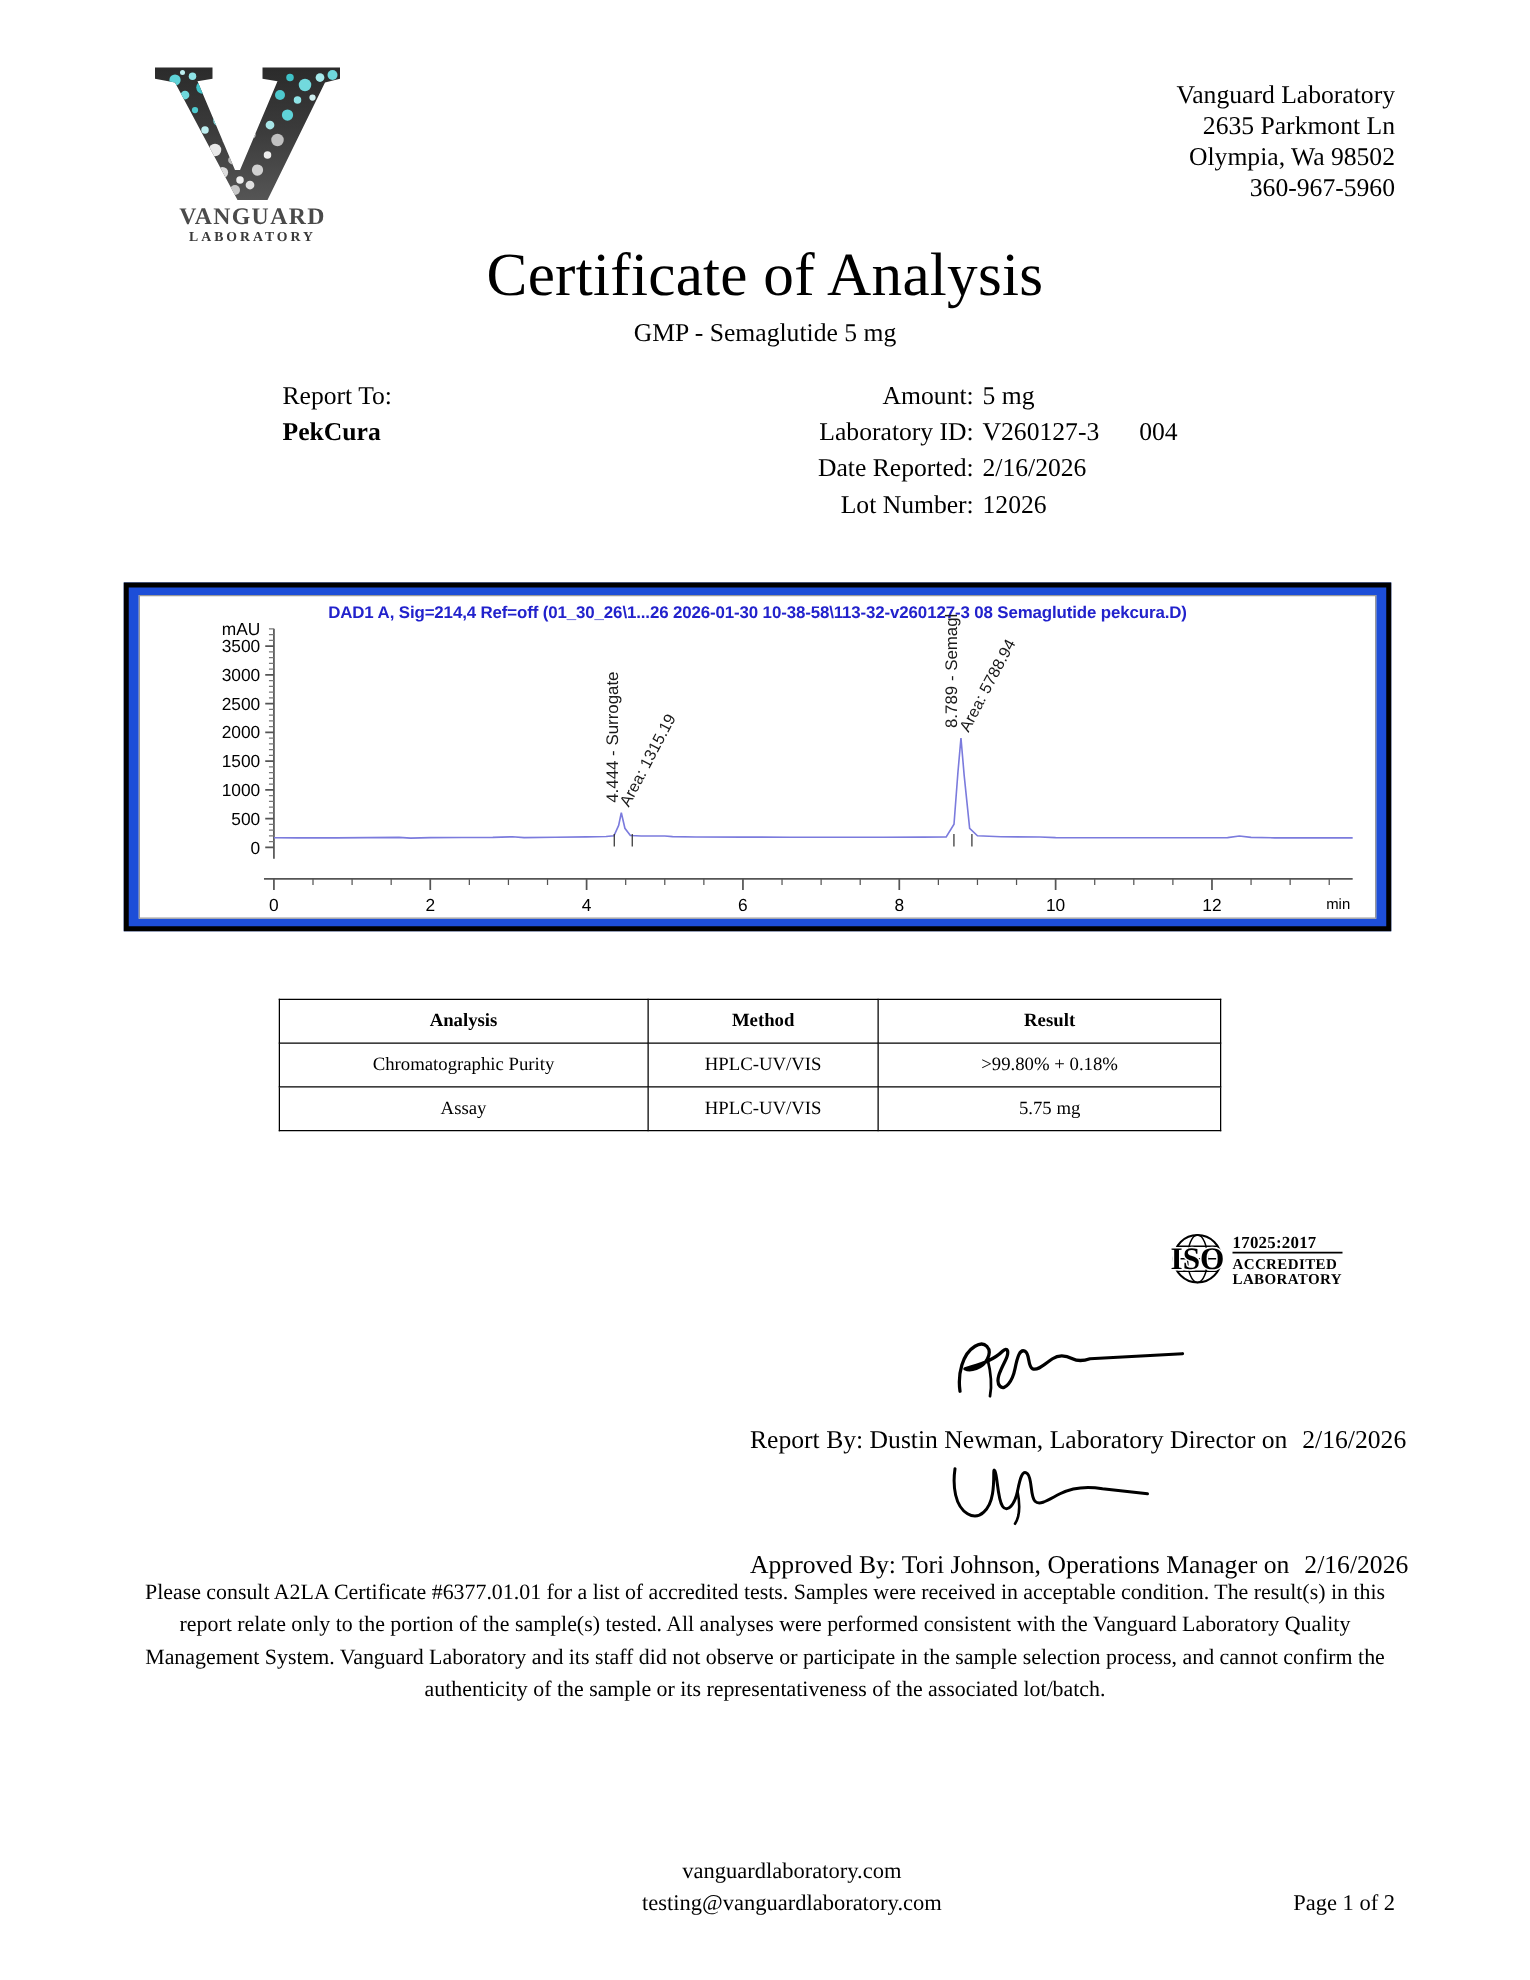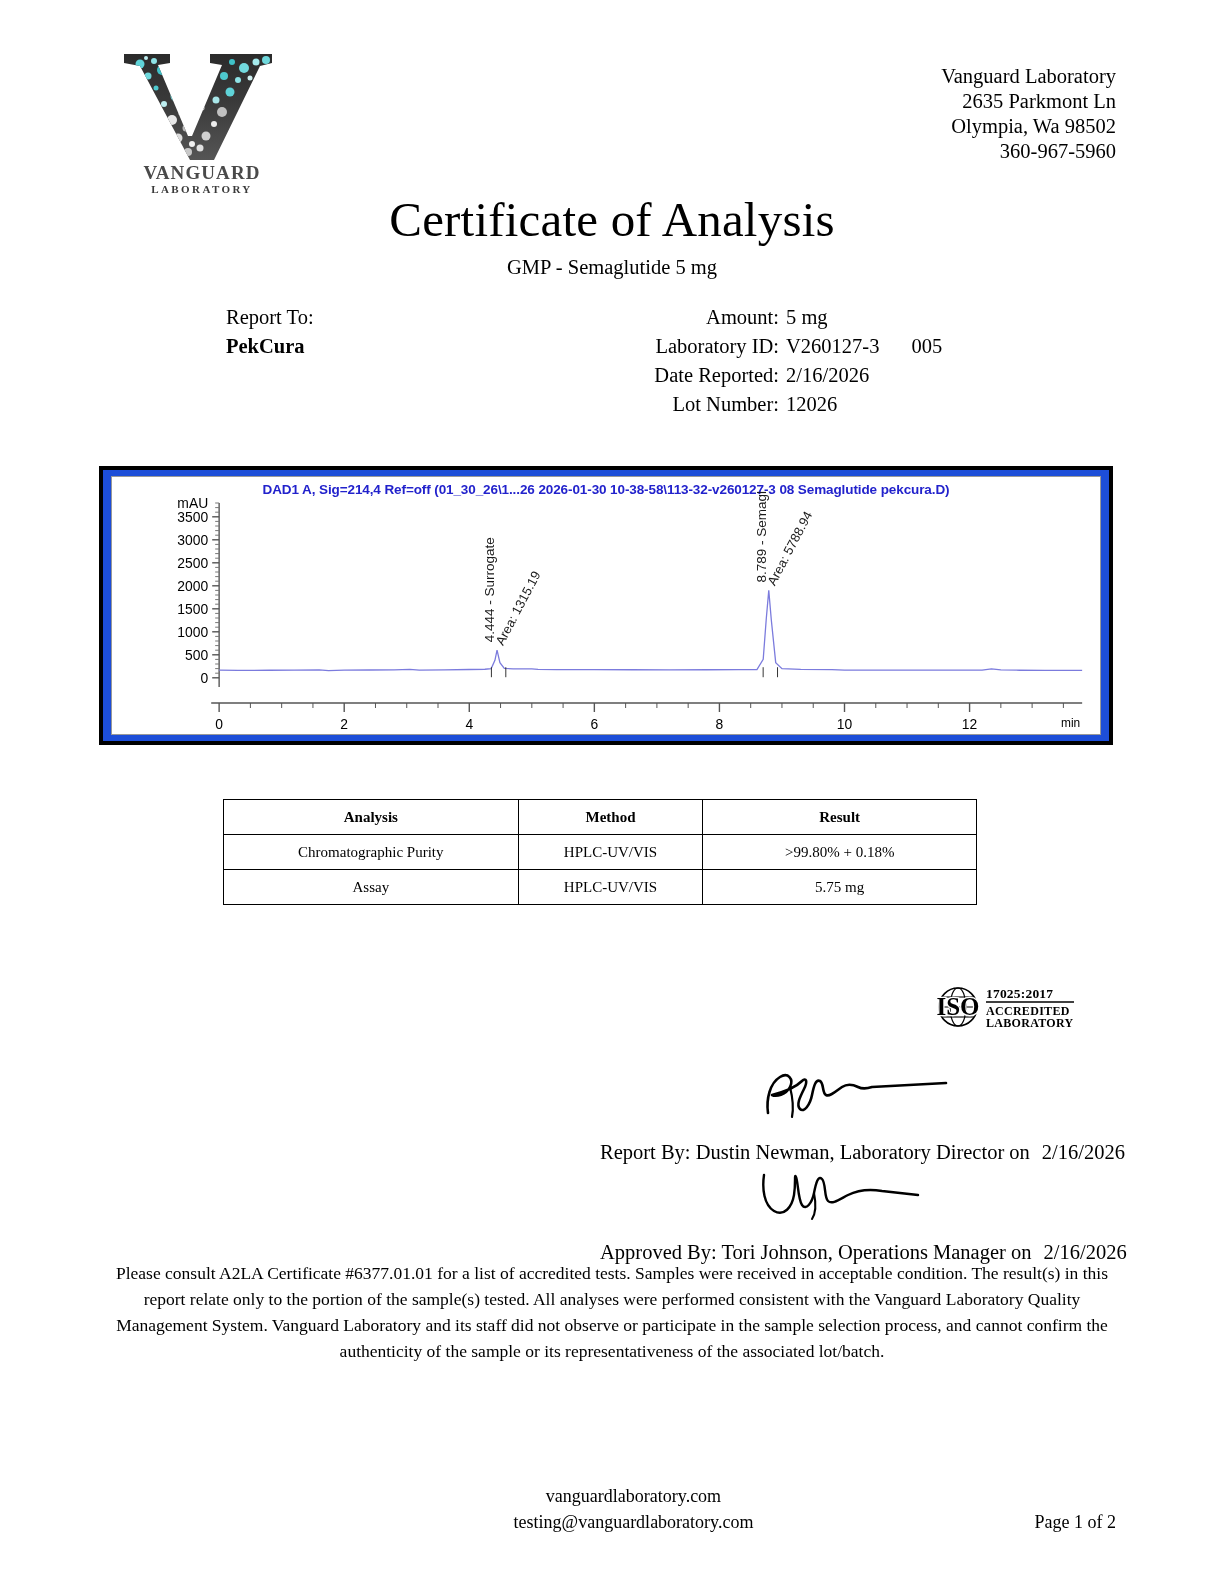--- a/index.html
+++ b/index.html
@@ -320,21 +320,21 @@
     <div>Report To:</div>
     <div class="client">PekCura</div>
   </div>
   <div class="meta-right">
     <div class="meta-row">
       <span class="meta-label">Amount:</span>
       <span class="meta-value">5 mg</span>
     </div>
     <div class="meta-row">
       <span class="meta-label">Laboratory ID:</span>
-      <span class="meta-value"><span>V260127-3</span><span class="labid-suffix">005</span></span>
+      <span class="meta-value"><span>V260127-3</span><span class="labid-suffix">004</span></span>
     </div>
     <div class="meta-row">
       <span class="meta-label">Date Reported:</span>
       <span class="meta-value">2/16/2026</span>
     </div>
     <div class="meta-row">
       <span class="meta-label">Lot Number:</span>
       <span class="meta-value">12026</span>
     </div>
   </div>

